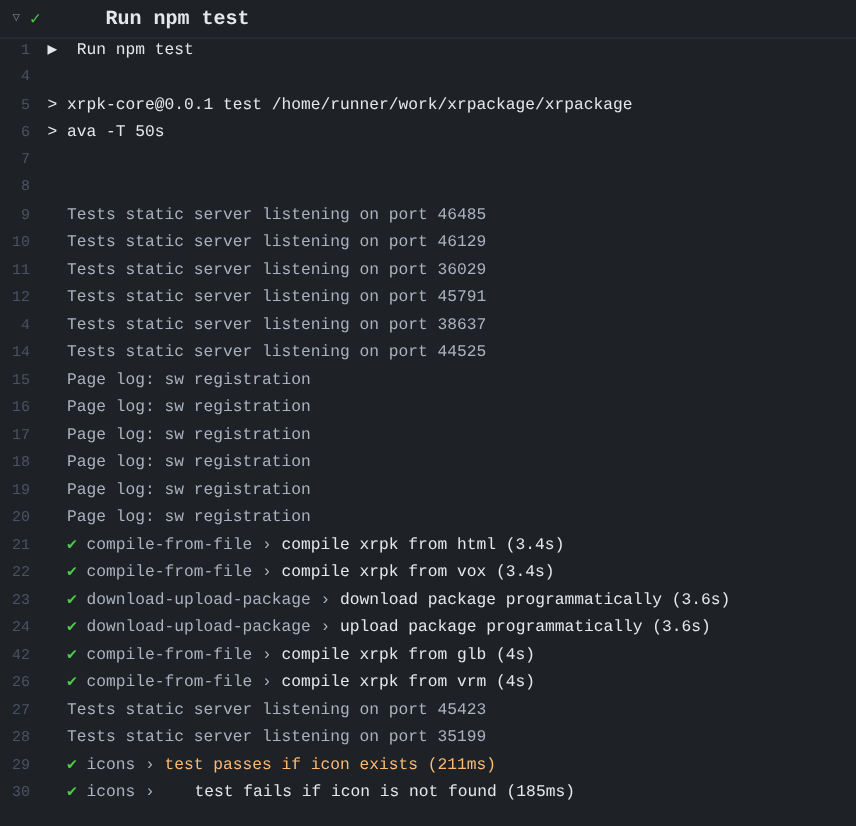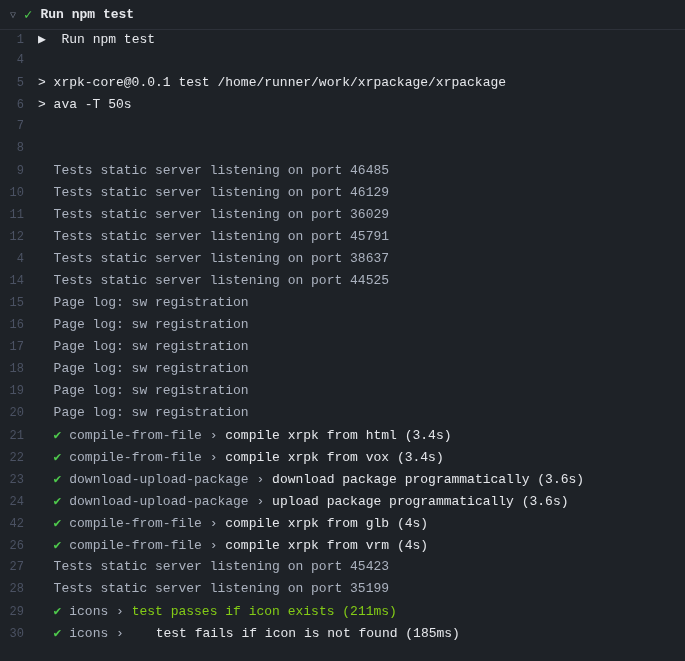--- a/index.html
+++ b/index.html
@@ -32,21 +32,22 @@
     }
 
     .header-check {
       color: #4ec94c;
       font-size: 14px;
     }
 
     .header-title {
       color: #e5e7eb;
       font-weight: bold;
-      font-size: 13px;
+      font-size: 16px;
+      margin-left: 44px;
     }
 
     .log-container {
       padding: 0;
     }
 
     .log-line {
       display: flex;
       align-items: baseline;
       padding: 1px 0;
@@ -187,20 +188,20 @@
       <div class="log-line">
         <span class="line-number">27</span>
         <span class="line-content">  Tests static server listening on port 45423</span>
       </div>
       <div class="log-line">
         <span class="line-number">28</span>
         <span class="line-content">  Tests static server listening on port 35199</span>
       </div>
       <div class="log-line">
         <span class="line-number">29</span>
-        <span class="line-content"><span class="check-green">  ✔ </span><span style="color: rgb(171, 178, 191);">icons › </span><span style="color: #84cc16;">test passes if icon exists (211ms)</span></span>
+        <span class="line-content"><span class="check-green">  ✔ </span><span style="color: rgb(171, 178, 191);">icons › </span><span style="color: #fdba74;">test passes if icon exists (211ms)</span></span>
       </div>
       <div class="log-line">
         <span class="line-number">30</span>
         <span class="line-content"><span class="check-green">  ✔ </span><span style="color: rgb(171, 178, 191);">icons › </span><span style="color: rgb(229, 231, 235); margin-left: 24px;">test fails if icon is not found (185ms)</span></span>
       </div>
     </div>
 </div>
 
 </body></html>

